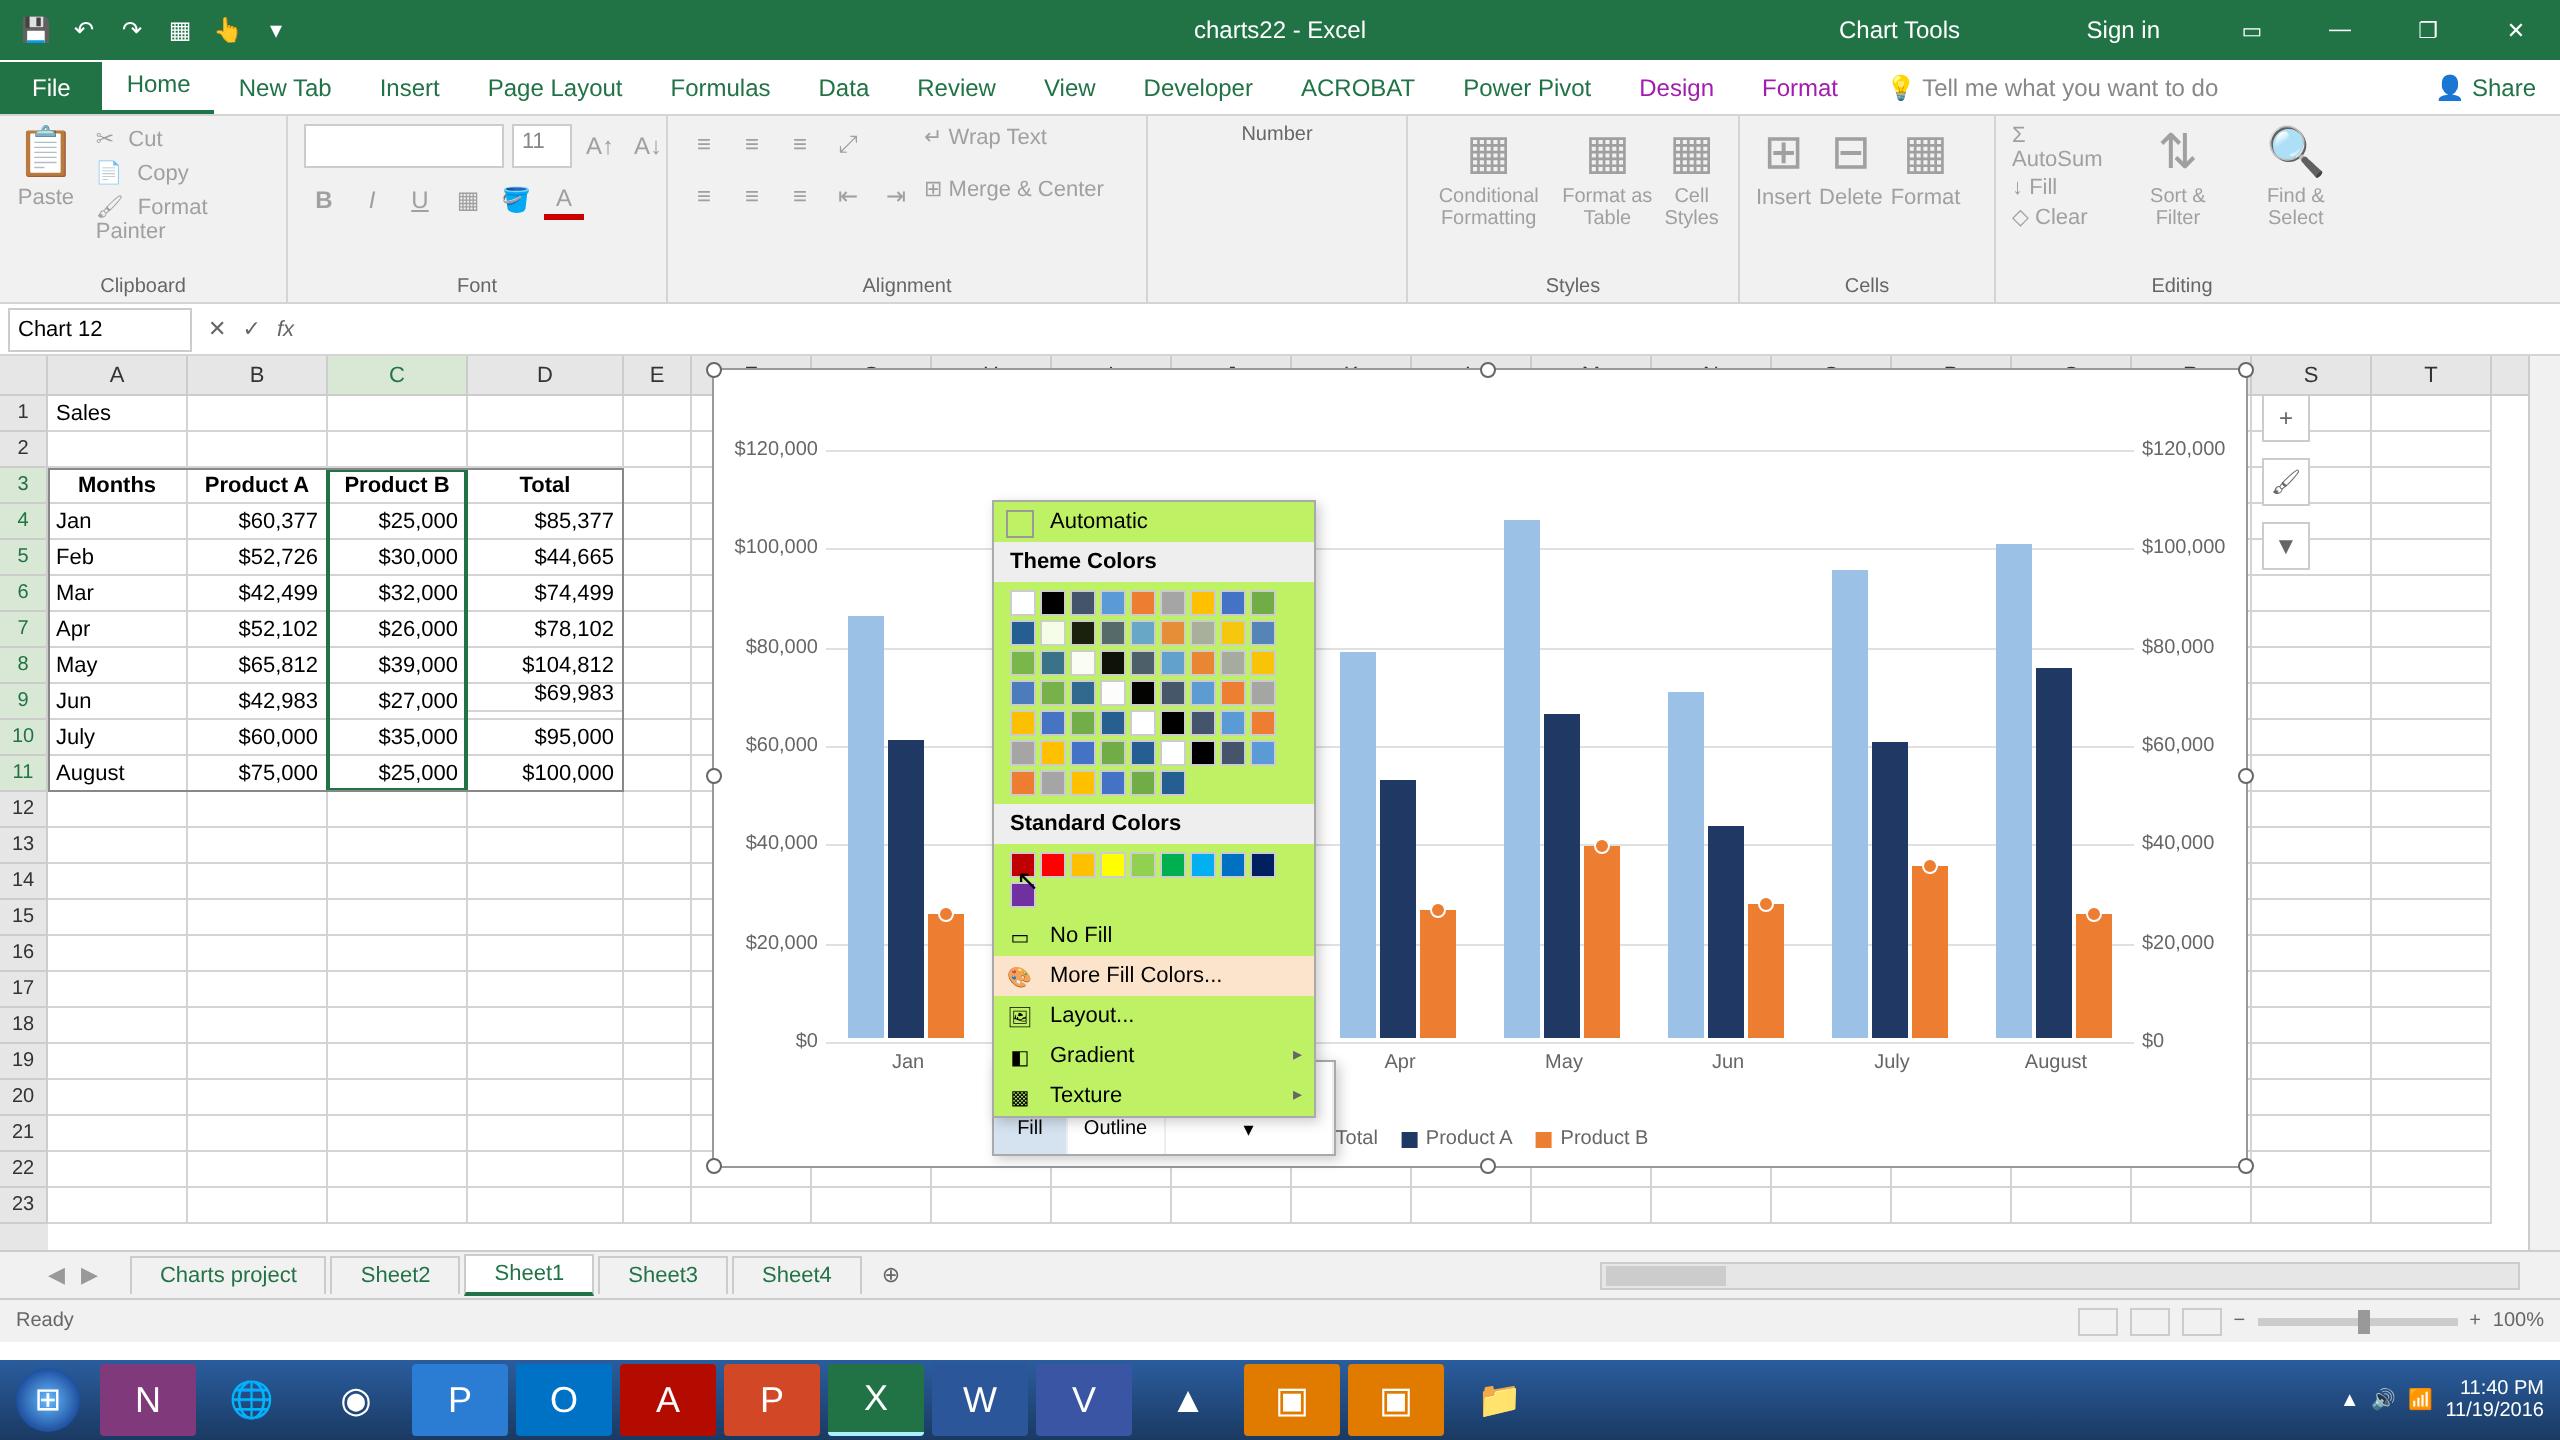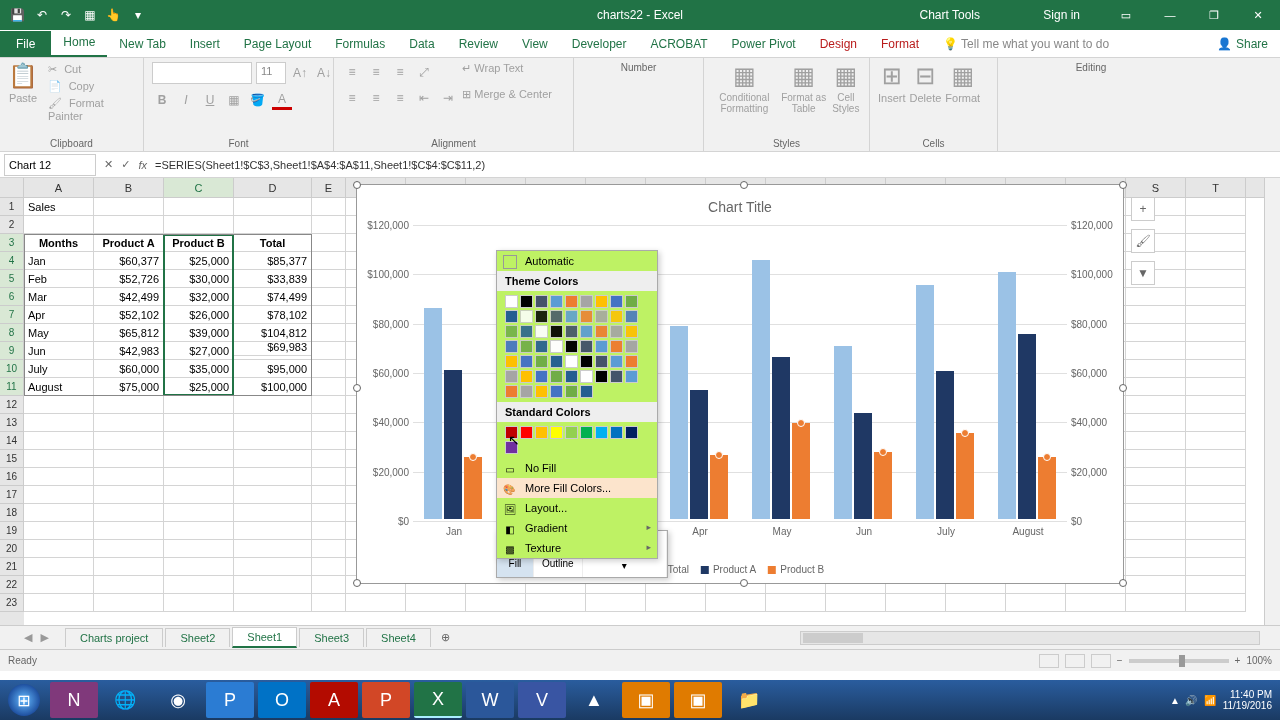--- a/index.html
+++ b/index.html
@@ -9,21 +9,21 @@
 .qa span { width: 20px; height: 20px; display: flex; align-items: center; justify-content: center; font-size: 12px; }
 .title-center { position: absolute; left: 50%; transform: translateX(-50%); }
 .chart-tools { position: absolute; right: 280px; padding: 4px 20px; }
 .win-btns { position: absolute; right: 0; display: flex; }
 .win-btns > div { width: 44px; height: 30px; display: flex; align-items: center; justify-content: center; font-size: 11px; }
 .signin { position: absolute; right: 200px; font-size: 12px; }
 .ribbon-tabs { height: 28px; background: #fff; display: flex; align-items: flex-end; font-size: 12px; border-bottom: 1px solid #d4d4d4; }
 .tab { padding: 6px 12px; color: #217346; cursor: pointer; }
 .tab.file { background: #217346; color: #fff; padding: 6px 16px; }
 .tab.active { background: #fff; border-bottom: 2px solid #217346; }
-.tab.contextual { color: #b91c1c; }
+.tab.contextual { color: #a21caf; }
 .tab.tell { color: #888; flex: 1; }
 .share { color: #217346; padding: 6px 12px; }
 .ribbon { height: 94px; background: #f1f1f1; border-bottom: 1px solid #d4d4d4; display: flex; font-size: 11px; }
 .group { border-right: 1px solid #d4d4d4; display: flex; flex-direction: column; justify-content: space-between; padding: 4px 8px 2px; position: relative; }
 .group-label { text-align: center; color: #666; font-size: 10px; }
 .group-content { display: flex; gap: 6px; align-items: flex-start; flex: 1; color: #a0a0a0; }
 .clip-left { display: flex; flex-direction: column; align-items: center; gap: 2px; }
 .clip-icon { font-size: 24px; color: #a0a0a0; }
 .clip-right { display: flex; flex-direction: column; gap: 2px; }
 .clip-right span { font-size: 11px; padding: 1px 4px; }
@@ -233,31 +233,45 @@
           <span>Delete</span>
         </div>
       <div class="clip-left">
           <span class="clip-icon">▦</span>
           <span>Format</span>
         </div>
     </div>
     <div class="group-label">Cells</div>
   </div>
   <div class="group" style="width:186px;border-right:none">
+    <div class="group-content">
+      <div style="display:flex;flex-direction:column;gap:2px">
+        <span>Σ <span>AutoSum</span></span>
+        <span>↓ <span>Fill</span></span>
+        <span>◇ <span>Clear</span></span>
+      </div>
+      <div class="clip-left">
+          <span class="clip-icon">⇅</span>
+          <span style="text-align:center;font-size:10px">Sort &amp; Filter</span>
+        </div>
+      <div class="clip-left">
+          <span class="clip-icon">🔍</span>
+          <span style="text-align:center;font-size:10px">Find &amp; Select</span>
+        </div>
+    </div>
     <div class="group-label">Editing</div>
   </div>
 </div>
 
 <div class="namebox-row">
   <input class="namebox" value="Chart 12" style="">
   <div class="fx-area">
     <span>✕</span>
     <span>✓</span>
     <span class="fx-label">fx</span>
-    <span class="formula">=SERIES(Sheet1!$C$3,Sheet1!$A$4:$A$11,Sheet1!$C$4:$C$11,2)</span>
   </div>
 </div>
 
 <div class="sheet-area">
   <div class="col-headers" id="col-headers">
       <div class="corner"></div>
       <div class="ch" style="width: 70px;">A</div>
       <div class="ch" style="width: 70px;">B</div>
       <div class="ch sel-header-col" style="width: 70px;">C</div>
       <div class="ch" style="width: 78px;">D</div>
@@ -770,21 +784,21 @@
         <div class="cell bold" style="left: 70px; top: 36px; width: 70px;">Product A</div>
         <div class="cell bold" style="left: 140px; top: 36px; width: 70px;">Product B</div>
         <div class="cell bold" style="left: 210px; top: 36px; width: 78px;">Total</div>
         <div class="cell " style="left: 0px; top: 54px; width: 70px;">Jan</div>
         <div class="cell right" style="left: 70px; top: 54px; width: 70px;">$60,377</div>
         <div class="cell right" style="left: 140px; top: 54px; width: 70px;">$25,000</div>
         <div class="cell right" style="left: 210px; top: 54px; width: 78px;">$85,377</div>
         <div class="cell " style="left: 0px; top: 72px; width: 70px;">Feb</div>
         <div class="cell right" style="left: 70px; top: 72px; width: 70px;">$52,726</div>
         <div class="cell right" style="left: 140px; top: 72px; width: 70px;">$30,000</div>
-        <div class="cell right" style="left: 210px; top: 72px; width: 78px;">$33,839</div>
+        <div class="cell right" style="left: 210px; top: 72px; width: 78px;">$44,665</div>
         <div class="cell " style="left: 0px; top: 90px; width: 70px;">Mar</div>
         <div class="cell right" style="left: 70px; top: 90px; width: 70px;">$42,499</div>
         <div class="cell right" style="left: 140px; top: 90px; width: 70px;">$32,000</div>
         <div class="cell right" style="left: 210px; top: 90px; width: 78px;">$74,499</div>
         <div class="cell " style="left: 0px; top: 108px; width: 70px;">Apr</div>
         <div class="cell right" style="left: 70px; top: 108px; width: 70px;">$52,102</div>
         <div class="cell right" style="left: 140px; top: 108px; width: 70px;">$26,000</div>
         <div class="cell right" style="left: 210px; top: 108px; width: 78px;">$78,102</div>
         <div class="cell " style="left: 0px; top: 126px; width: 70px;">May</div>
         <div class="cell right" style="left: 70px; top: 126px; width: 70px;">$65,812</div>
@@ -810,21 +824,20 @@
 
   <div class="chart-obj">
     <div class="chart-handle" style="top:-4px;left:-4px"></div>
     <div class="chart-handle" style="top:-4px;right:-4px"></div>
     <div class="chart-handle" style="bottom:-4px;left:-4px"></div>
     <div class="chart-handle" style="bottom:-4px;right:-4px"></div>
     <div class="chart-handle" style="top:-4px;left:50%"></div>
     <div class="chart-handle" style="bottom:-4px;left:50%"></div>
     <div class="chart-handle" style="left:-4px;top:50%"></div>
     <div class="chart-handle" style="right:-4px;top:50%"></div>
-    <div class="chart-title">Chart Title</div>
     <div class="plot-area" id="plot-area">
         <div class="gridline" style="top: 296px;"></div>
         <div class="ylabel" style="top: 296px;">$0</div>
         <div class="ylabel-r" style="top: 296px;">$0</div>
         <div class="gridline" style="top: 246.667px;"></div>
         <div class="ylabel" style="top: 246.667px;">$20,000</div>
         <div class="ylabel-r" style="top: 246.667px;">$20,000</div>
         <div class="gridline" style="top: 197.333px;"></div>
         <div class="ylabel" style="top: 197.333px;">$40,000</div>
         <div class="ylabel-r" style="top: 197.333px;">$40,000</div>

